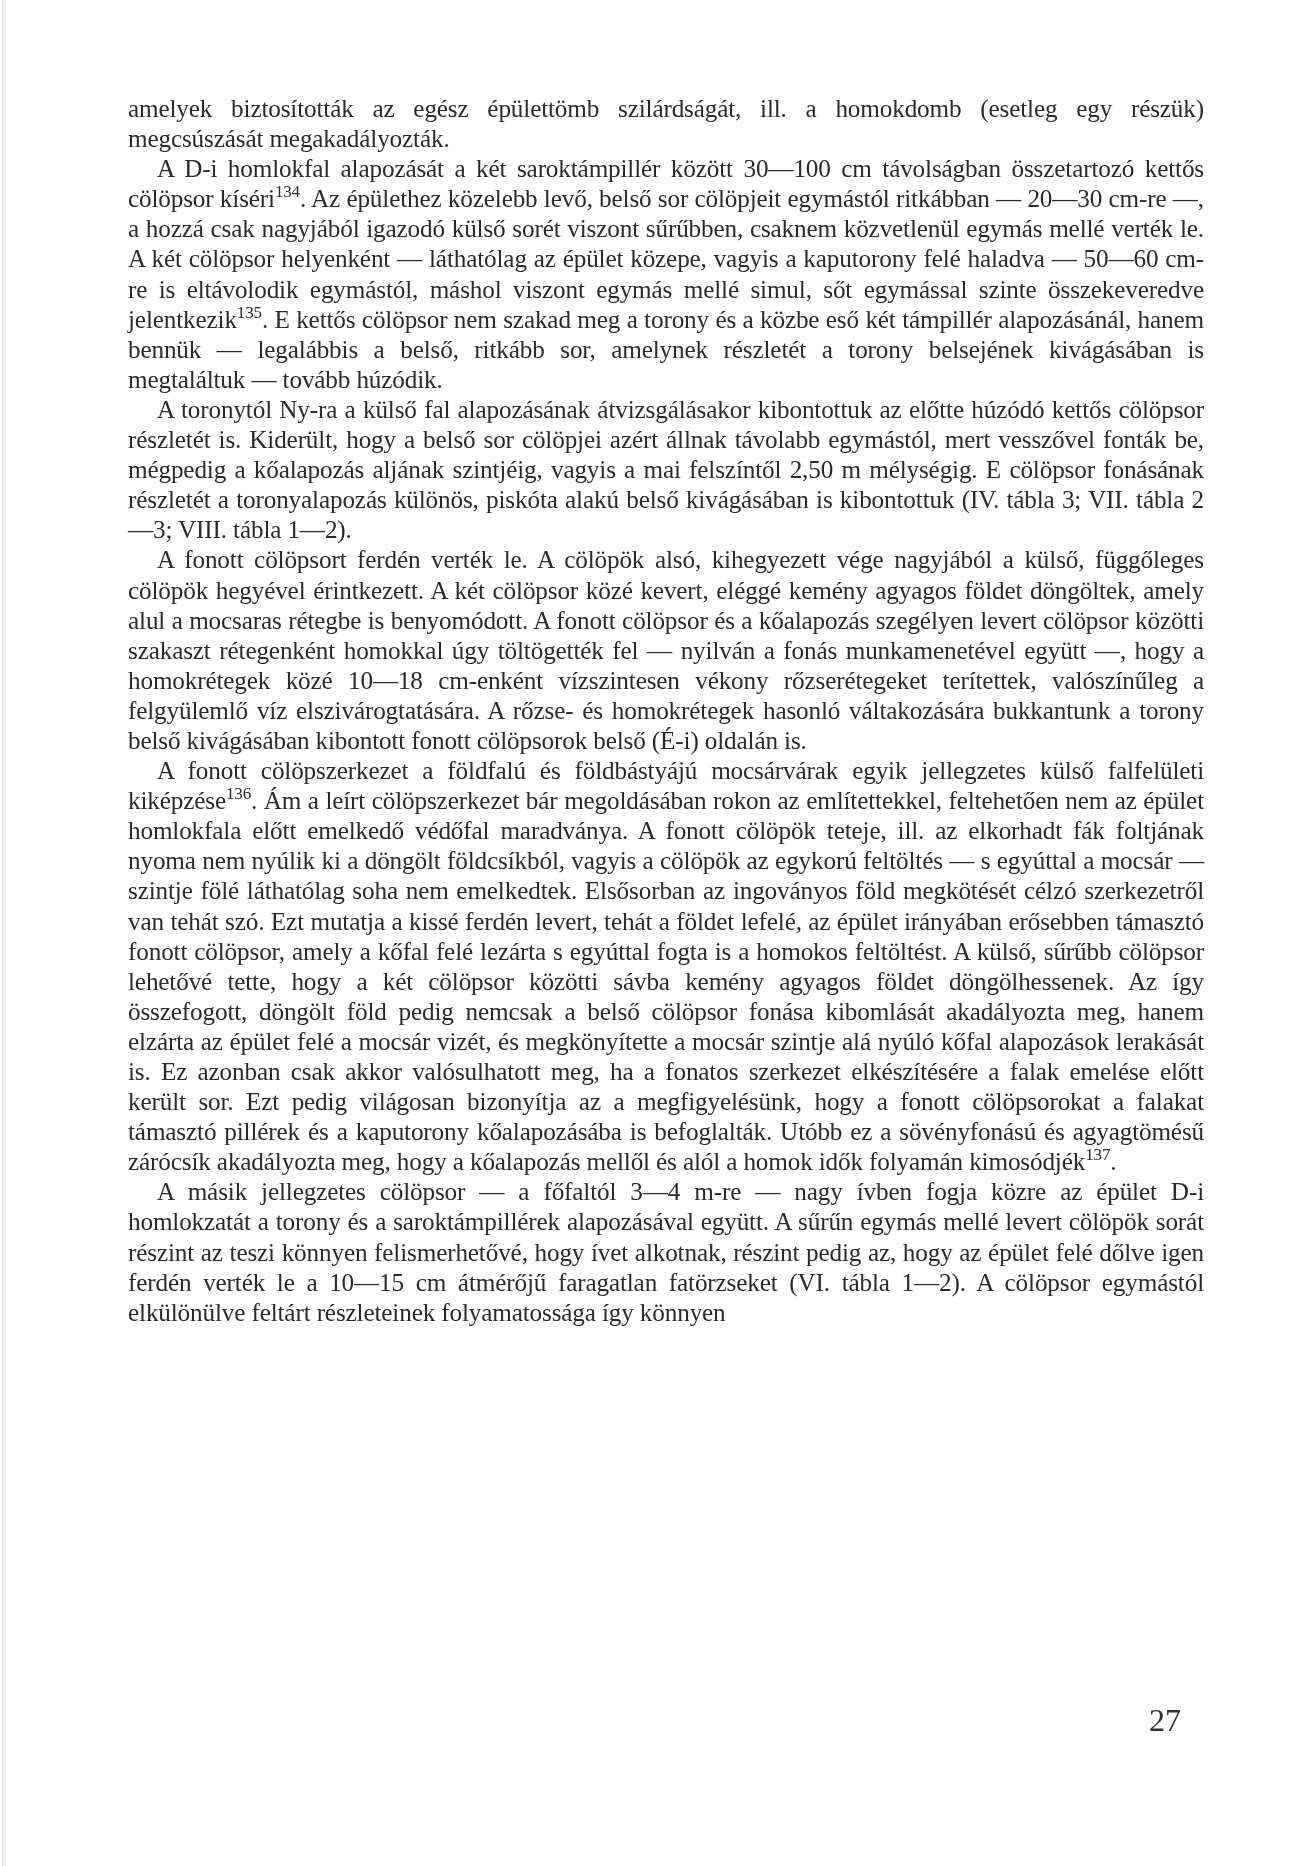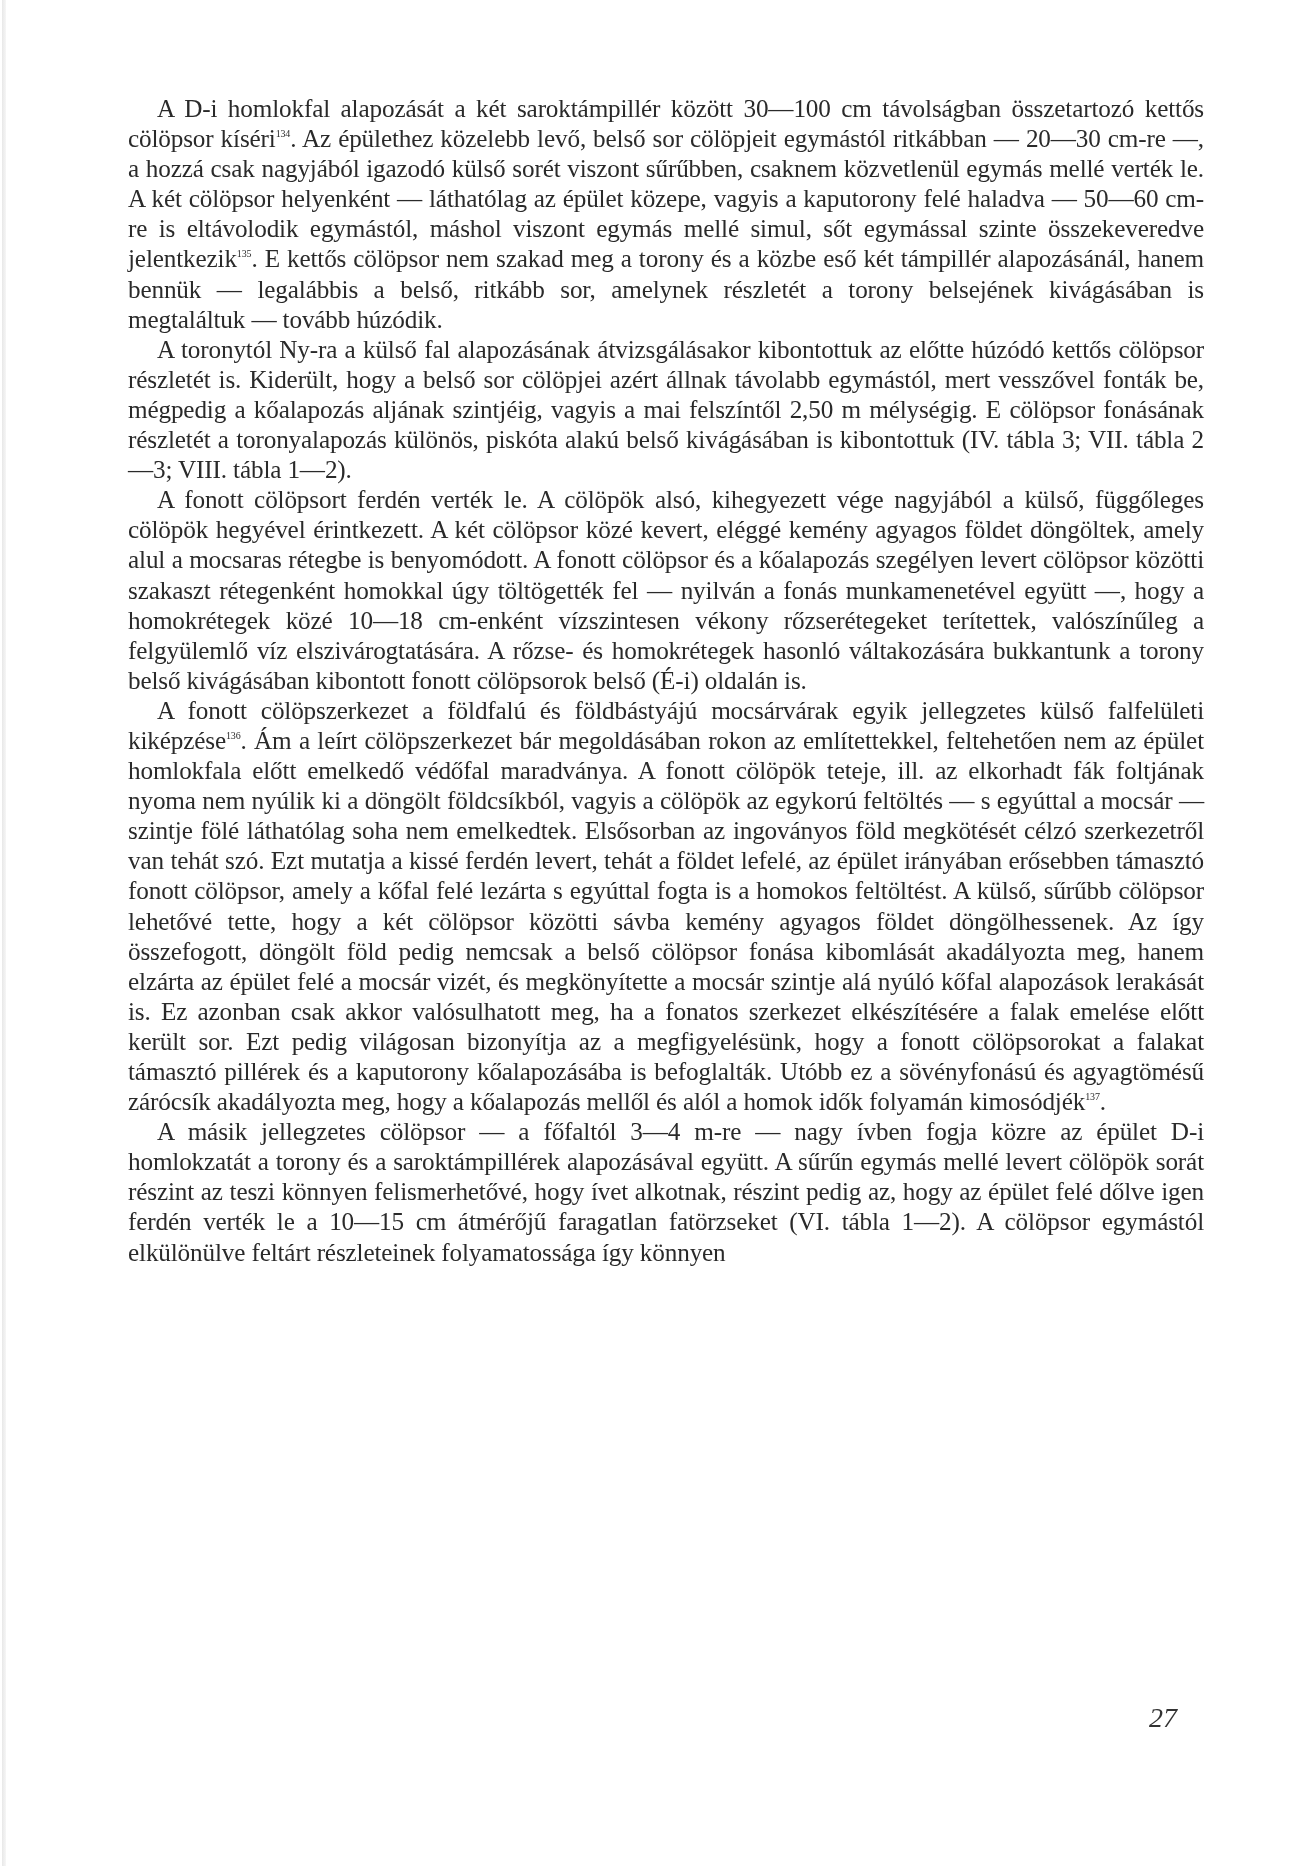--- a/index.html
+++ b/index.html
@@ -33,39 +33,39 @@
       text-align: justify;
       letter-spacing: -0.15px;
     }
     .text-block p {
       margin: 0;
       text-indent: 29px;
       hyphens: manual;
     }
     .text-block p.no-indent { text-indent: 0; }
     sup.fn {
-      font-size: 10px;
+      font-size: 17px;
       line-height: 0;
       vertical-align: 10px;
     }
     .page-number {
       position: absolute;
       left: 1149px;
       top: 1702px;
-      font-size: 28px;
+      font-size: 32px;
       color: #333;
-      font-style: italic;
     }
   </style>
 </head>
 <body>
 
 <div class="page">
   <div class="margin-edge"></div>
   <div class="text-block" id="text-block">
+      <p class="no-indent"><span>amelyek biztosították az egész épülettömb szilárdságát, ill. a homokdomb (esetleg egy részük) megcsúszását megakadályozták.</span></p>
       <p><span>A D-i homlokfal alapozását a két saroktámpillér között 30—100 cm távolságban összetartozó kettős cölöpsor kíséri</span><sup class="fn">134</sup><span>. Az épülethez közelebb levő, belső sor cölöpjeit egymástól ritkábban — 20—30 cm-re —, a hozzá csak nagyjából igazodó külső sorét viszont sűrűbben, csaknem közvetlenül egymás mellé verték le. A két cölöpsor helyenként — láthatólag az épület közepe, vagyis a kaputorony felé haladva — 50—60 cm-re is eltávolodik egymástól, máshol viszont egymás mellé simul, sőt egymással szinte összekeveredve jelentkezik</span><sup class="fn">135</sup><span>. E kettős cölöpsor nem szakad meg a torony és a közbe eső két támpillér alapozásánál, hanem bennük — legalábbis a belső, ritkább sor, amelynek részletét a torony belsejének kivágásában is megtaláltuk — tovább húzódik.</span></p>
       <p><span>A toronytól Ny-ra a külső fal alapozásának átvizsgálásakor kibontottuk az előtte húzódó kettős cölöpsor részletét is. Kiderült, hogy a belső sor cölöpjei azért állnak távolabb egymástól, mert vesszővel fonták be, mégpedig a kőalapozás aljának szintjéig, vagyis a mai felszíntől 2,50 m mélységig. E cölöpsor fonásának részletét a toronyalapozás különös, piskóta alakú belső kivágásában is kibontottuk (IV. tábla 3; VII. tábla 2—3; VIII. tábla 1—2).</span></p>
       <p><span>A fonott cölöpsort ferdén verték le. A cölöpök alsó, kihegyezett vége nagyjából a külső, függőleges cölöpök hegyével érintkezett. A két cölöpsor közé kevert, eléggé kemény agyagos földet döngöltek, amely alul a mocsaras rétegbe is benyomódott. A fonott cölöpsor és a kőalapozás szegélyen levert cölöpsor közötti szakaszt rétegenként homokkal úgy töltögették fel — nyilván a fonás munkamenetével együtt —, hogy a homokrétegek közé 10—18 cm-enként vízszintesen vékony rőzserétegeket terítettek, valószínűleg a felgyülemlő víz elszivárogtatására. A rőzse- és homokrétegek hasonló váltakozására bukkantunk a torony belső kivágásában kibontott fonott cölöpsorok belső (É-i) oldalán is.</span></p>
       <p><span>A fonott cölöpszerkezet a földfalú és földbástyájú mocsárvárak egyik jellegzetes külső falfelületi kiképzése</span><sup class="fn">136</sup><span>. Ám a leírt cölöpszerkezet bár megoldásában rokon az említettekkel, feltehetően nem az épület homlokfala előtt emelkedő védőfal maradványa. A fonott cölöpök teteje, ill. az elkorhadt fák foltjának nyoma nem nyúlik ki a döngölt földcsíkból, vagyis a cölöpök az egykorú feltöltés — s egyúttal a mocsár — szintje fölé láthatólag soha nem emelkedtek. Elsősorban az ingoványos föld megkötését célzó szerkezetről van tehát szó. Ezt mutatja a kissé ferdén levert, tehát a földet lefelé, az épület irányában erősebben támasztó fonott cölöpsor, amely a kőfal felé lezárta s egyúttal fogta is a homokos feltöltést. A külső, sűrűbb cölöpsor lehetővé tette, hogy a két cölöpsor közötti sávba kemény agyagos földet döngölhessenek. Az így összefogott, döngölt föld pedig nemcsak a belső cölöpsor fonása kibomlását akadályozta meg, hanem elzárta az épület felé a mocsár vizét, és megkönyítette a mocsár szintje alá nyúló kőfal alapozások lerakását is. Ez azonban csak akkor valósulhatott meg, ha a fonatos szerkezet elkészítésére a falak emelése előtt került sor. Ezt pedig világosan bizonyítja az a megfigyelésünk, hogy a fonott cölöpsorokat a falakat támasztó pillérek és a kaputorony kőalapozásába is befoglalták. Utóbb ez a sövényfonású és agyagtömésű zárócsík akadályozta meg, hogy a kőalapozás mellől és alól a homok idők folyamán kimosódjék</span><sup class="fn">137</sup><span>.</span></p>
       <p><span>A másik jellegzetes cölöpsor — a főfaltól 3—4 m-re — nagy ívben fogja közre az épület D-i homlokzatát a torony és a saroktámpillérek alapozásával együtt. A sűrűn egymás mellé levert cölöpök sorát részint az teszi könnyen felismerhetővé, hogy ívet alkotnak, részint pedig az, hogy az épület felé dőlve igen ferdén verték le a 10—15 cm átmérőjű faragatlan fatörzseket (VI. tábla 1—2). A cölöpsor egymástól elkülönülve feltárt részleteinek folyamatossága így könnyen</span></p>
     </div>
   <div class="page-number">27</div>
 </div>
 
 </body></html>

